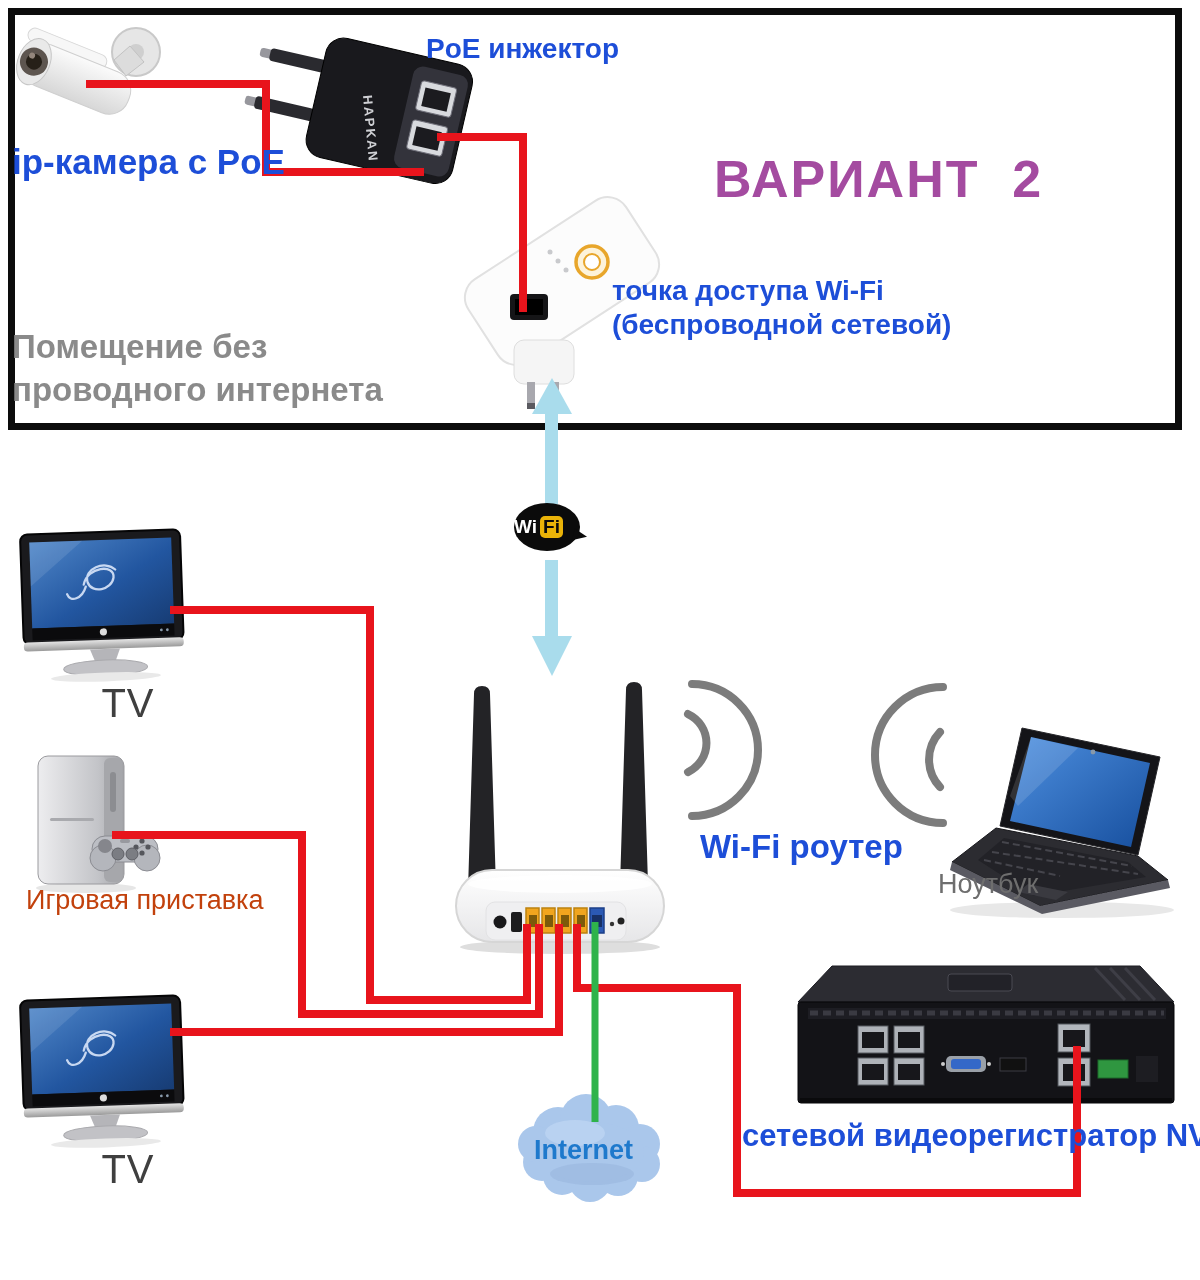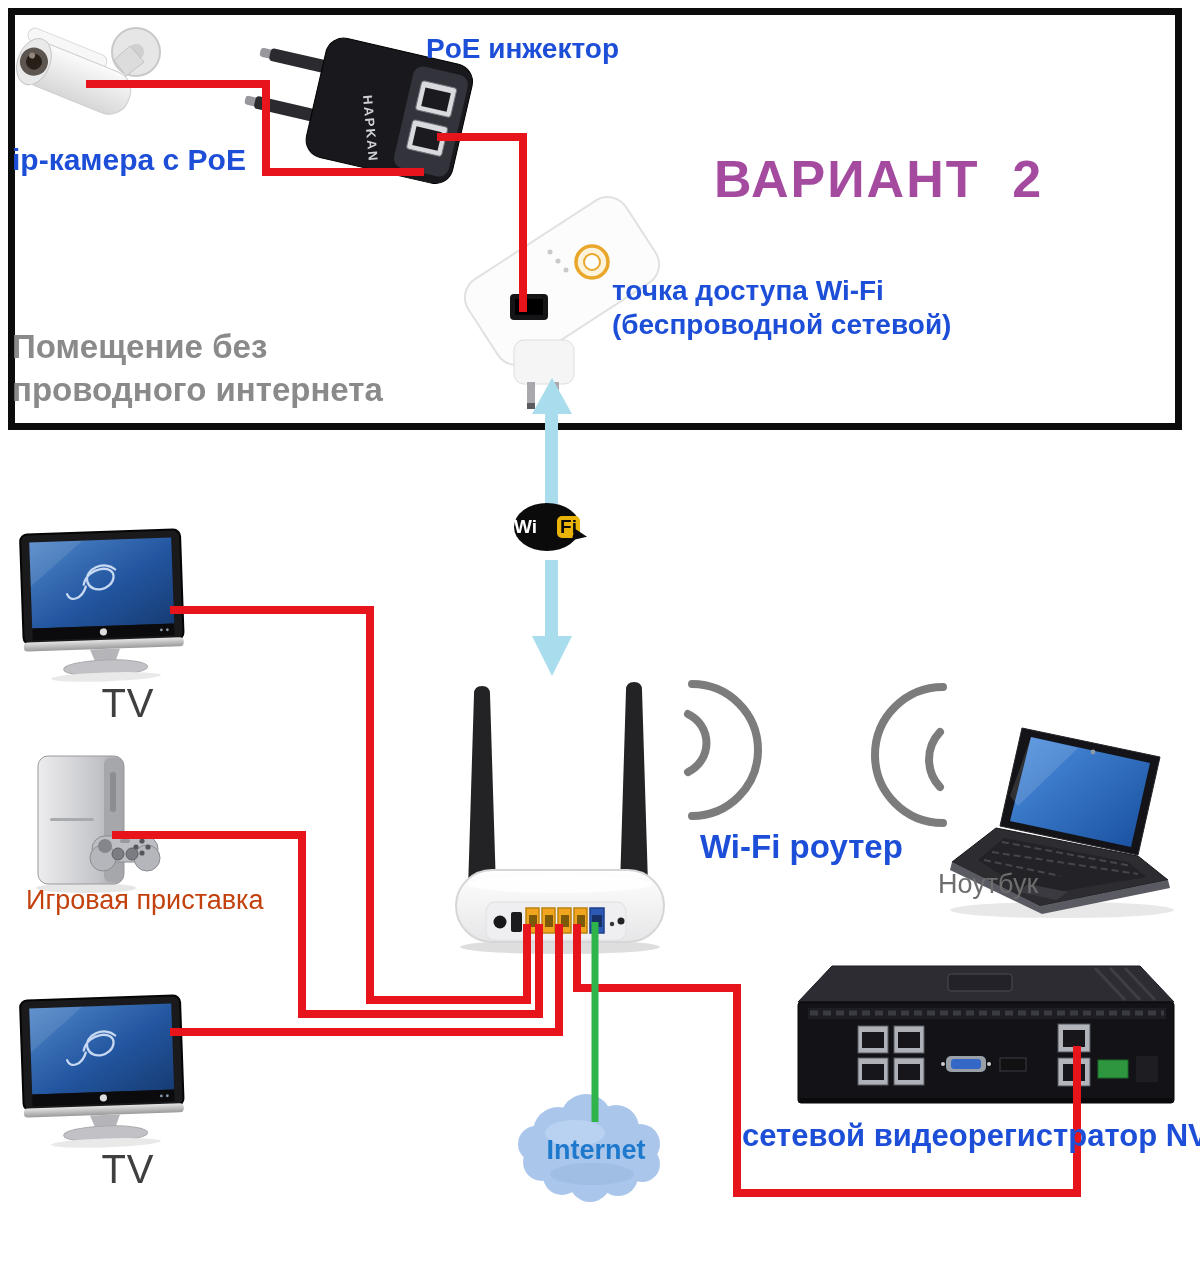--- a/index.html
+++ b/index.html
@@ -8,24 +8,24 @@
   .room-box{position:absolute;left:8px;top:8px;width:1174px;height:422px;
             border:7px solid #0c0c0c;background:#ffffff;box-sizing:border-box;}
   svg.layer{position:absolute;left:0;top:0;width:1200px;height:1280px;}
   .lbl{position:absolute;white-space:pre;line-height:1.05;}
   .lbl-blue{color:#1d4ed8;font-weight:bold;}
   .lbl-title{color:#a44ba0;font-weight:bold;font-size:52px;letter-spacing:2px;}
   .lbl-gray{color:#8a8a8a;font-weight:bold;font-size:33px;}
   .lbl-tv{color:#3f3f3f;font-size:40px;font-weight:400;letter-spacing:1px;}
   .lbl-dev{color:#c2410c;font-size:27px;font-weight:400;}
   .lbl-laptop{color:#6e6e6e;font-size:27px;font-weight:400;}
-  .lbl-internet{color:#1e79cc;font-size:27px;font-weight:bold;text-align:center;width:124px;}
+  .lbl-internet{color:#1e79cc;font-size:27px;font-weight:bold;text-align:left;width:124px;}
   
   .wifi-logo{position:absolute;left:514px;top:503px;width:66px;height:48px;background:#0b0b0b;
-             border-radius:50%;display:flex;align-items:center;justify-content:space-between;gap:3px;}
+             border-radius:50%;display:flex;align-items:center;justify-content:flex-start;gap:3px;}
   .wifi-logo::after{content:"";position:absolute;right:-7px;bottom:9px;width:0;height:0;
              border-left:14px solid #0b0b0b;border-top:5px solid transparent;
              border-bottom:7px solid transparent;transform:rotate(14deg);}
   .wifi-wi{color:#ffffff;font-weight:bold;font-size:19px;}
   .wifi-fi{background:#eab308;color:#0b0b0b;font-weight:bold;font-size:19px;
            padding:0 3px;border-radius:5px;}
 </style>
 </head>
 <body>
 
@@ -267,21 +267,21 @@
       <rect x="545" y="560" width="13" height="80"></rect>
       <path d="M552,676 L532,636 L572,636 Z"></path>
     </g>
   </svg>
 
   <div class="wifi-logo">
     <span class="wifi-wi">Wi</span>
     <span class="wifi-fi">Fi</span>
   </div>
 
-  <div class="lbl lbl-blue" style="left:12px;top:144px;font-size:30px;">ip-камера с PoE</div>
+  <div class="lbl lbl-blue" style="left:12px;top:144px;font-size:35px;">ip-камера с PoE</div>
 
   <div class="lbl lbl-blue" style="left:426px;top:34px;font-size:28px;">PoE инжектор</div>
 
   <div class="lbl lbl-title" style="left:714px;top:152px;">ВАРИАНТ  2</div>
 
   <div class="lbl lbl-blue" style="left:612px;top:276px;font-size:28px;">точка доступа Wi-Fi</div>
   <div class="lbl lbl-blue" style="left:612px;top:310px;font-size:28px;">(беспроводной сетевой)</div>
 
   <div class="lbl lbl-gray" style="left:12px;top:330px;">Помещение без</div>
   <div class="lbl lbl-gray" style="left:12px;top:373px;">проводного интернета</div>

